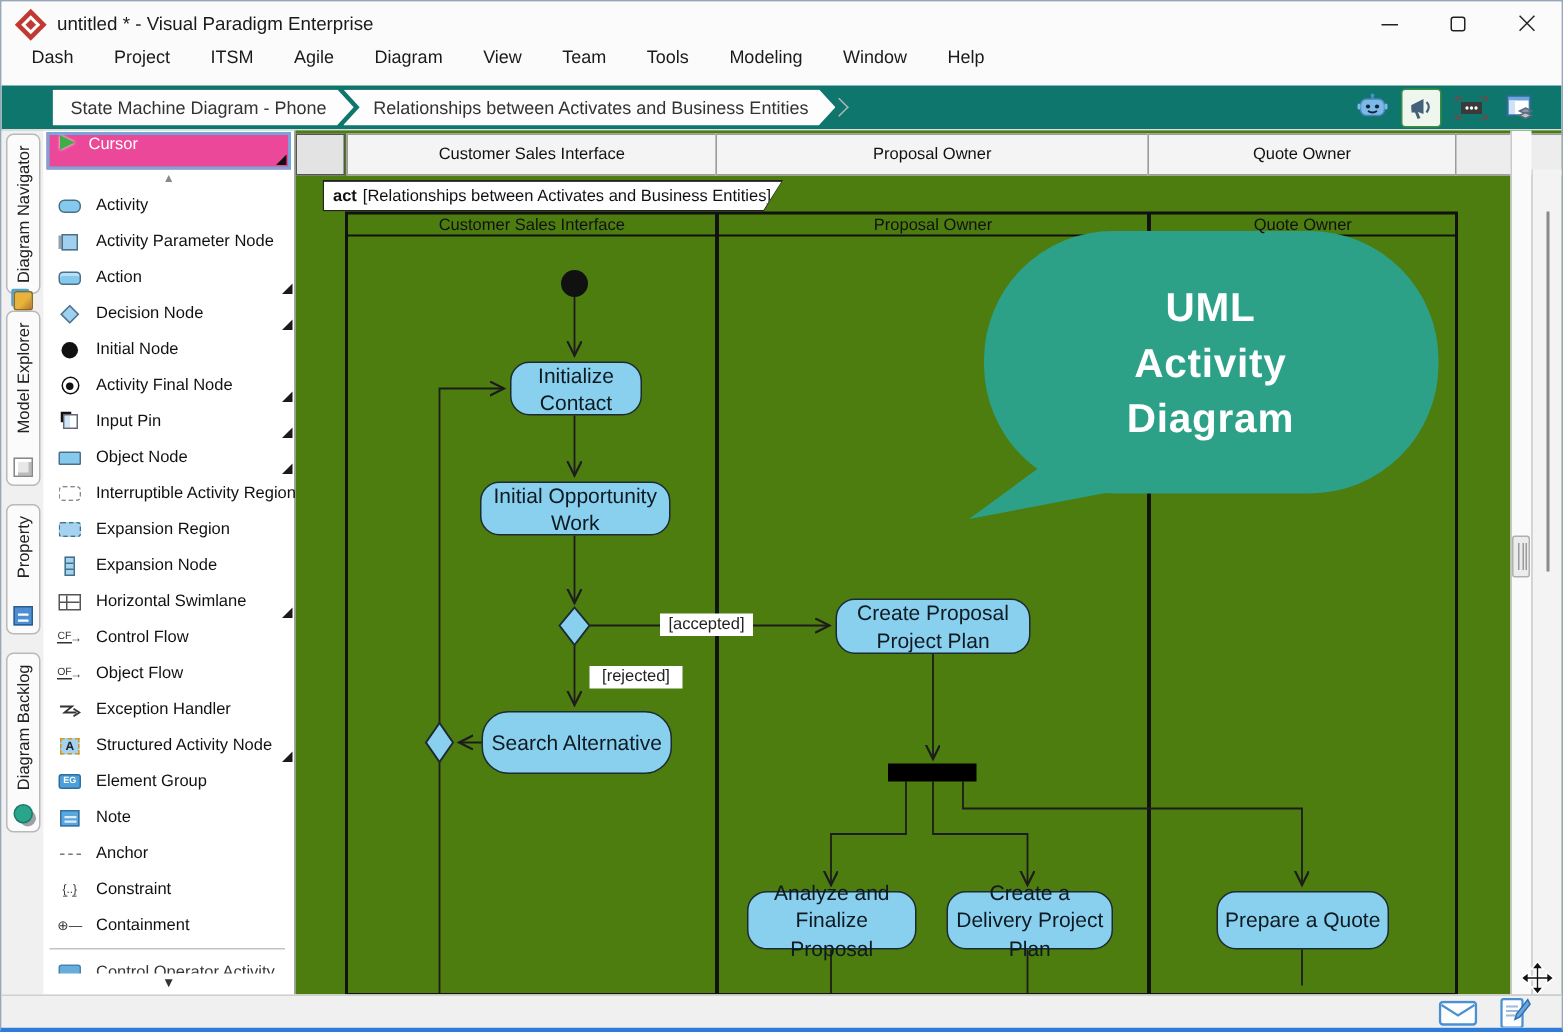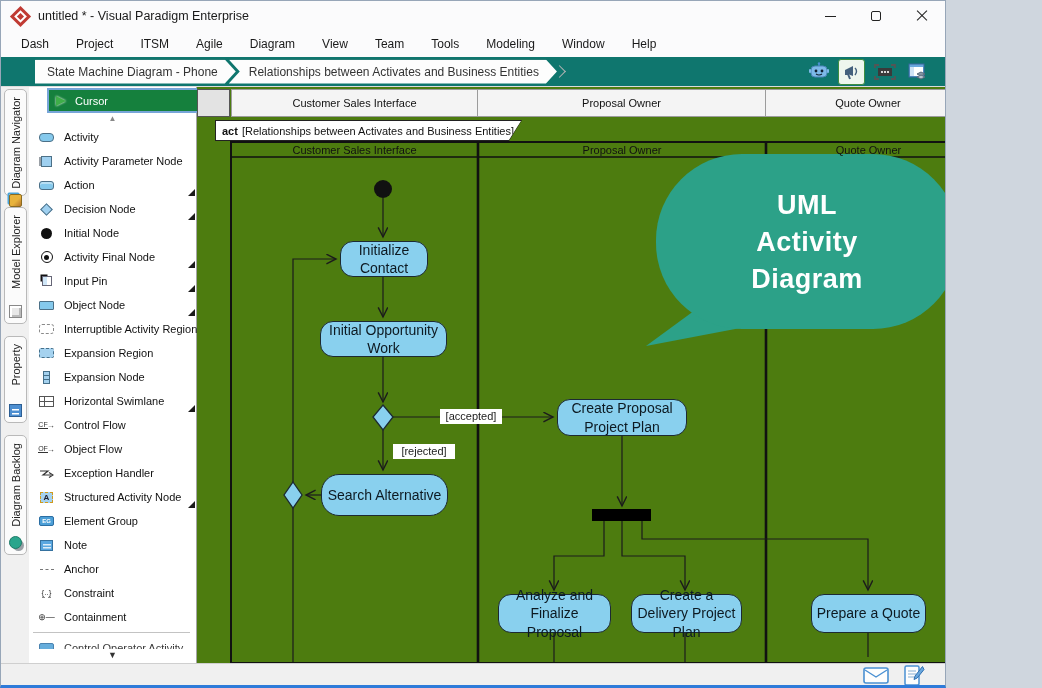--- a/index.html
+++ b/index.html
@@ -1,34 +1,34 @@
 <!DOCTYPE html>
 <html><head>
 <meta charset="utf-8">
 <style>
   html,body{margin:0;padding:0;background:#cfd6de;font-family:"Liberation Sans",sans-serif;}
   *{box-sizing:border-box;}
-  .app{position:relative;width:946px;height:688px;background:#fbfbfc;overflow:hidden;
+  .app{position:relative;width:1042px;height:688px;background:#fbfbfc;overflow:hidden;
        border:1px solid #97a6b8;border-bottom:3px solid #2f7bd9;}
   
   .titlebar{position:absolute;left:0;top:0;width:100%;height:30px;background:#fbfbfc;display:flex;align-items:center;}
   .vp-logo{position:relative;width:15px;height:15px;margin-left:12px;flex:none;}
   .vp-logo .d1{position:absolute;inset:0;background:#c03a33;transform:rotate(45deg);}
   .vp-logo .d2{position:absolute;inset:3px;background:#fff;transform:rotate(45deg);}
   .vp-logo .d3{position:absolute;inset:5px;background:#c03a33;transform:rotate(45deg);}
   .title-text{margin-left:10px;font-size:12.5px;color:#1a1a1a;}
   .win-controls{margin-left:auto;display:flex;height:100%;}
   .win-btn{width:46px;height:100%;display:flex;align-items:center;justify-content:center;color:#222;}
   .glyph-min{width:11px;height:0;border-top:1.4px solid #222;}
   .glyph-max{width:10px;height:10px;border:1.4px solid #222;border-radius:2px;}
   .glyph-close{position:relative;width:12px;height:12px;}
   .glyph-close:before,.glyph-close:after{content:"";position:absolute;left:-1px;top:5px;width:14px;height:0;border-top:1.4px solid #222;}
   .glyph-close:before{transform:rotate(45deg);} .glyph-close:after{transform:rotate(-45deg);}
   
-  .menubar{position:absolute;left:0;top:30px;width:100%;height:26px;display:flex;align-items:center;gap:27px;padding-left:20px;font-size:12px;color:#1a1a1a;background:#fbfbfc;}
+  .menubar{position:absolute;left:0;top:30px;width:100%;height:26px;display:flex;gap:27px;padding-left:20px;font-size:12px;color:#1a1a1a;background:#fbfbfc;}
   .menu-item{cursor:default;}
   
   .toolbar{position:absolute;left:0;top:56px;width:100%;height:30px;background:#0f766e;border-bottom:1px solid #dcdcdc;display:flex;align-items:center;}
   .crumbs{display:flex;align-items:center;margin-left:34px;height:24px;}
   .crumb{height:24px;display:flex;align-items:center;background:#fdfdfd;font-size:12px;color:#333;
          padding:0 18px 0 12px;filter:drop-shadow(0 0 1px #9a9a9a);
          clip-path:polygon(0 0,calc(100% - 11px) 0,100% 50%,calc(100% - 11px) 100%,0 100%);}
   .crumb + .crumb{margin-left:-7px;padding-left:20px;
          clip-path:polygon(0 0,calc(100% - 11px) 0,100% 50%,calc(100% - 11px) 100%,0 100%,11px 50%);}
   .crumb-tail{width:9px;height:9px;border-top:1.5px solid #b5b5b5;border-right:1.5px solid #b5b5b5;transform:rotate(45deg);margin-left:-2px;}
@@ -40,22 +40,22 @@
   .side-tab{position:absolute;left:3px;width:23px;background:#fbfbfb;border:1px solid #b9b9b9;border-radius:5px;
             display:flex;flex-direction:column;align-items:center;justify-content:space-between;padding:7px 0 5px 0;}
   .side-tab .vtext{writing-mode:vertical-rl;transform:rotate(180deg);font-size:11px;color:#222;white-space:nowrap;}
   .stab-icon{width:13px;height:13px;flex:none;margin-top:5px;}
   .ic-nav{background:linear-gradient(135deg,#e8b33c 55%,#b7762c 100%);border:1px solid #8a6b20;border-radius:2px;box-shadow:-2px -2px 0 -0.5px #4aa3d8;}
   .ic-model{background:#e8e8e8;border:1px solid #888;box-shadow:inset 2px 2px 0 #fff,inset -2px -2px 0 #bbb;}
   .ic-prop{background:#4d8fd1;border:1px solid #2c5e93;background-image:linear-gradient(#fff,#fff),linear-gradient(#fff,#fff);background-size:7px 1.5px;background-position:2px 4px,2px 8px;background-repeat:no-repeat;}
   .ic-backlog{background:#2aa58c;border-radius:50%;border:1px solid #1d7a67;box-shadow:3px 3px 0 -1px #9aa0a6;}
   
   .toolbox{position:absolute;left:28px;top:86px;width:168px;height:576px;background:#fff;border-right:1px solid #a5a5a5;}
-  .cursor-row{position:absolute;left:2px;top:1px;width:163px;height:25px;background:#15803d;border:2px solid #77a5d8;
-              display:flex;align-items:center;gap:9px;padding-left:7px;color:#fff;font-size:11px;margin-left:16px;}
+  .cursor-row{position:absolute;left:2px;top:1px;width:163px;height:25px;background:#ec4899;border:2px solid #77a5d8;
+              display:flex;gap:9px;padding-left:7px;color:#fff;font-size:11px;}
   .cursor-arrow{width:0;height:0;border-left:10px solid #3fae49;border-top:5px solid transparent;border-bottom:5px solid transparent;filter:drop-shadow(0 0 1px #fff);}
   .corner{position:absolute;right:1px;bottom:1px;width:0;height:0;border-left:7px solid transparent;border-bottom:7px solid #1a1a1a;}
   .tb-scroll{position:absolute;left:0;width:100%;text-align:center;font-size:8px;color:#888;line-height:10px;}
   .tb-rows{position:absolute;left:0;top:38px;width:100%;}
   .tb-row{position:relative;display:flex;align-items:center;height:24px;padding-left:9px;gap:9px;font-size:11px;color:#111;}
   .tbi{width:17px;height:17px;display:flex;align-items:center;justify-content:center;flex:none;}
   .i-act{width:15px;height:9px;background:#85c9ec;border:1px solid #4c7087;border-radius:4px;}
   .i-param{width:11px;height:11px;background:#9fd0f0;border:1px solid #4c7087;box-shadow:-3px 0 0 -1px #9aa0a6;}
   .i-action{width:15px;height:9px;background:#85c9ec;border:1px solid #4c7087;border-radius:3px;box-shadow:inset 0 2px 0 #b9e0f4;}
   .i-dec{width:9px;height:9px;background:#9fd0f0;border:1px solid #4c7087;transform:rotate(45deg);}

